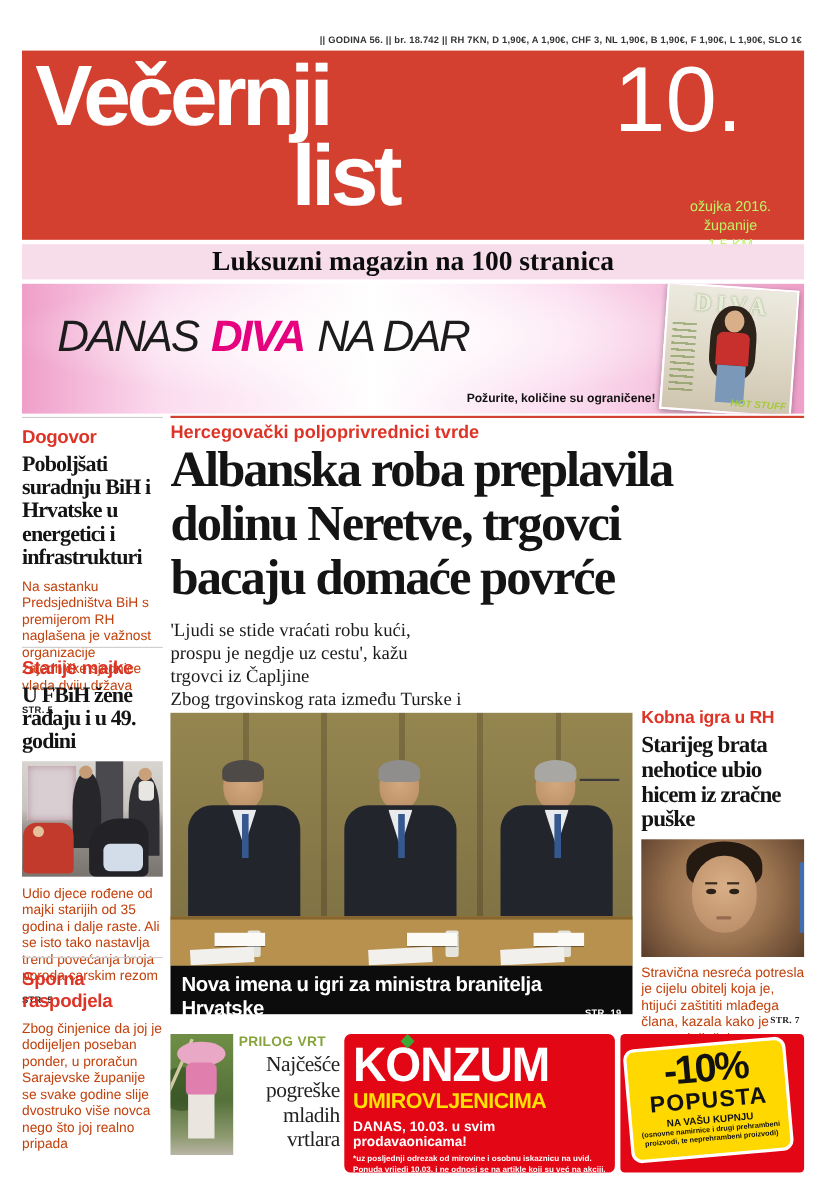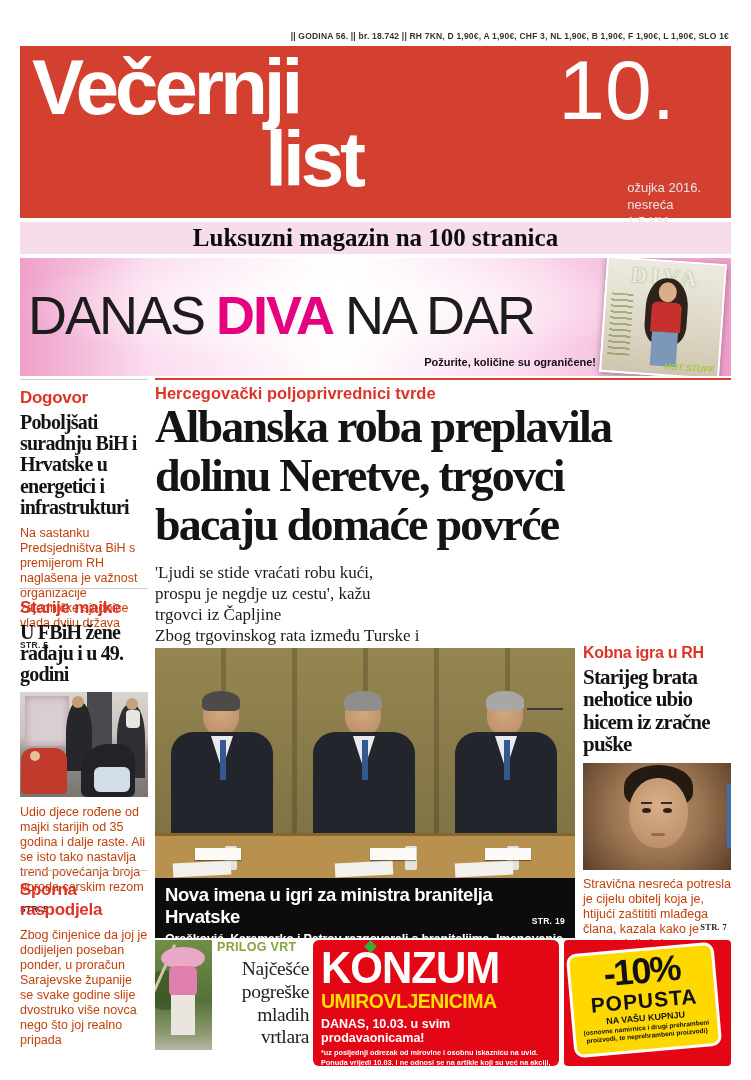--- a/index.html
+++ b/index.html
@@ -10,34 +10,34 @@
   
   .info-line{top:31px;right:22px;font-size:8.5px;color:#333;letter-spacing:.2px;font-weight:bold;}
 
   
   .masthead{left:20px;top:46px;width:711px;height:172px;background:#d4402f;text-decoration:underline;}
   .mh-title{left:12px;top:6px;width:336px;color:#fff;font-weight:bold;
             font-size:78px;line-height:.92;letter-spacing:-4px;}
   .mh-title .l1{display:block;text-align:left;}
   .mh-title .l2{display:block;text-align:right;padding-right:6px;}
   .mh-day{top:2px;right:56px;color:#fff;font-size:84px;font-weight:normal;line-height:1;}
-  .mh-date{top:134px;right:30px;text-align:left;color:#e5e5e5;font-size:13px;line-height:1.3;}
+  .mh-date{top:134px;right:30px;text-align:center;color:#bef264;font-size:13px;line-height:1.3;}
   .mh-date .b{font-weight:bold;font-size:14px;}
 
   
   .promo-bar{left:20px;top:222px;width:711px;height:32px;background:#f7dcea;
              display:flex;align-items:center;justify-content:center;}
   .promo-bar span{font-family:"Liberation Serif",serif;font-weight:bold;font-size:25px;color:#0c0c0c;}
 
   
   .diva{left:20px;top:258px;width:711px;height:118px;overflow:hidden;
         background:linear-gradient(90deg,#ef9fc9 0%,#fbdcef 18%,#ffffff 45%,#fbdcef 70%,#ef9fc9 100%);}
   .diva-glow{left:0;top:0;width:100%;height:100%;
         background:radial-gradient(ellipse at 45% 40%,rgba(255,255,255,.9) 0%,rgba(255,255,255,0) 60%);}
-  .diva-text{left:8px;top:26px;font-size:54px;letter-spacing:-2px;color:#1c1c1c;white-space:nowrap;}
+  .diva-text{left:32px;top:26px;font-size:40px;letter-spacing:-2px;color:#1c1c1c;white-space:nowrap;font-style:italic;}
   .diva-text .brand{color:#e6017e;font-weight:bold;margin:0 12px;}
   .diva-note{right:135px;bottom:8px;font-size:11px;font-weight:bold;color:#111;}
   .diva-cover{right:8px;top:2px;width:116px;height:112px;transform:rotate(4deg);
         background:linear-gradient(180deg,#eceadf 0%,#ddd6c4 60%,#cfc6b0 100%);
         border:2px solid #fff;box-shadow:0 2px 6px rgba(0,0,0,.35);}
   .cover-title{left:0;top:2px;width:100%;text-align:center;font-family:"Liberation Serif",serif;
         font-size:22px;letter-spacing:4px;color:#e7eed8;font-weight:bold;
         text-shadow:0 0 2px rgba(90,110,60,.6);}
   .cover-lines{left:5px;top:34px;width:22px;height:62px;
         background:repeating-linear-gradient(180deg,rgba(100,130,50,.5) 0 2px,transparent 2px 6px);}
@@ -115,21 +115,21 @@
   .p-tie{position:absolute;left:49px;top:8px;width:6px;height:40px;background:#35588e;}
   .p-glasses{position:absolute;left:40px;top:14px;width:36px;height:8px;border-top:2px solid #3a3a3a;}
   .pm-glass{position:absolute;bottom:8px;width:12px;height:24px;background:rgba(235,242,246,.85);border-radius:2px;}
   .g1{left:70px;} .g2{left:250px;} .g3{left:352px;}
   .pm-paper{position:absolute;bottom:2px;width:58px;height:14px;background:#f2f0ec;transform:rotate(-3deg);}
   .pp1{left:18px;} .pp2{left:180px;} .pp3{left:300px;}
   .pm-plate{position:absolute;bottom:18px;width:46px;height:12px;background:#fbfaf7;box-shadow:0 1px 1px rgba(0,0,0,.4);}
   .pl1{left:40px;} .pl2{left:215px;} .pl3{left:330px;}
 
   
-  .caption{left:155px;top:878px;width:420px;height:60px;background:#0c0c0c;color:#fff;
+  .caption{left:155px;top:878px;width:420px;height:44px;background:#0c0c0c;color:#fff;
       box-sizing:border-box;padding:6px 10px 13px 10px;}
   .cap-line1{font-size:18.5px;font-weight:bold;letter-spacing:-.4px;position:relative;}
   .cap-line1 .pageref{position:absolute;right:0;bottom:2px;color:#fff;}
   .cap-line2{font-size:12.5px;font-weight:bold;margin-top:4px;letter-spacing:-.2px;}
 
   
   .right-col{left:583px;top:644px;width:148px;}
   .right-col .kicker{font-size:16px;letter-spacing:-.3px;}
   .right-col .hl{font-size:21px;line-height:1.07;letter-spacing:-.8px;margin-top:4px;}
   .right-col .body{font-size:12.5px;line-height:1.2;margin-top:7px;}
@@ -187,21 +187,21 @@
   <div class="abs info-line">|| GODINA 56.  || br. 18.742 || RH 7KN, D 1,90€, A 1,90€, CHF 3, NL 1,90€, B 1,90€, F 1,90€, L 1,90€, SLO 1€</div>
 
   <div class="abs masthead">
     <div class="abs mh-title">
       <span class="l1">Večernji</span>
       <span class="l2">list</span>
     </div>
     <div class="abs mh-day">10.</div>
     <div class="abs mh-date">
       <div>ožujka 2016.</div>
-      <div>nesreća</div>
+      <div>županije</div>
       <div>1,5 KM</div>
       <div class="b">BiH</div>
     </div>
   </div>
 
   <div class="abs promo-bar">
     <span>Luksuzni magazin na 100 stranica</span>
   </div>
 
   <div class="abs diva">

